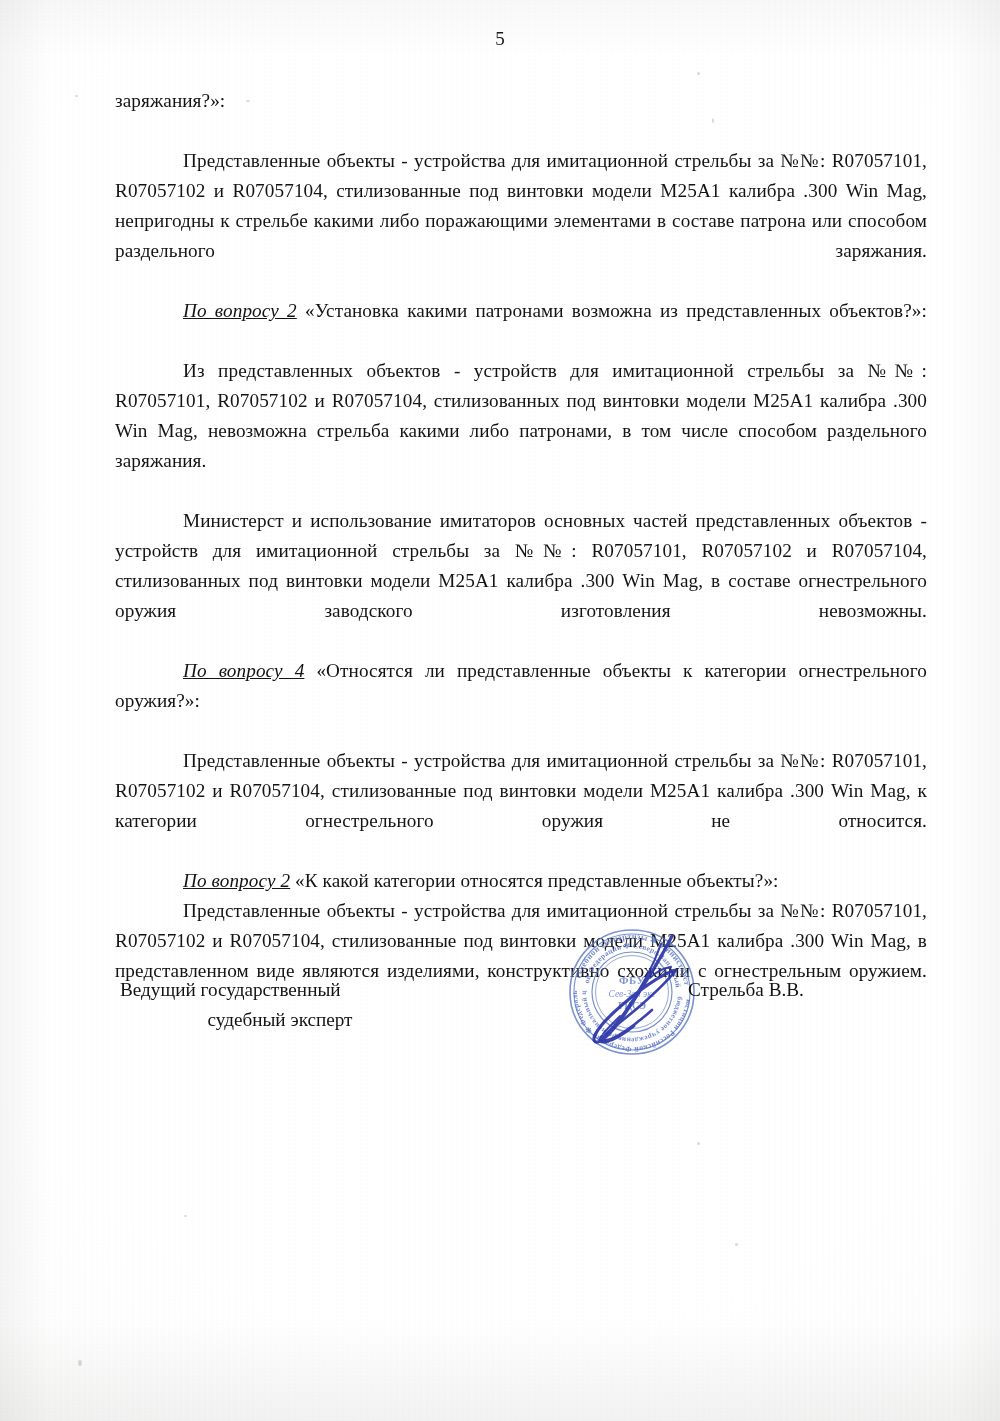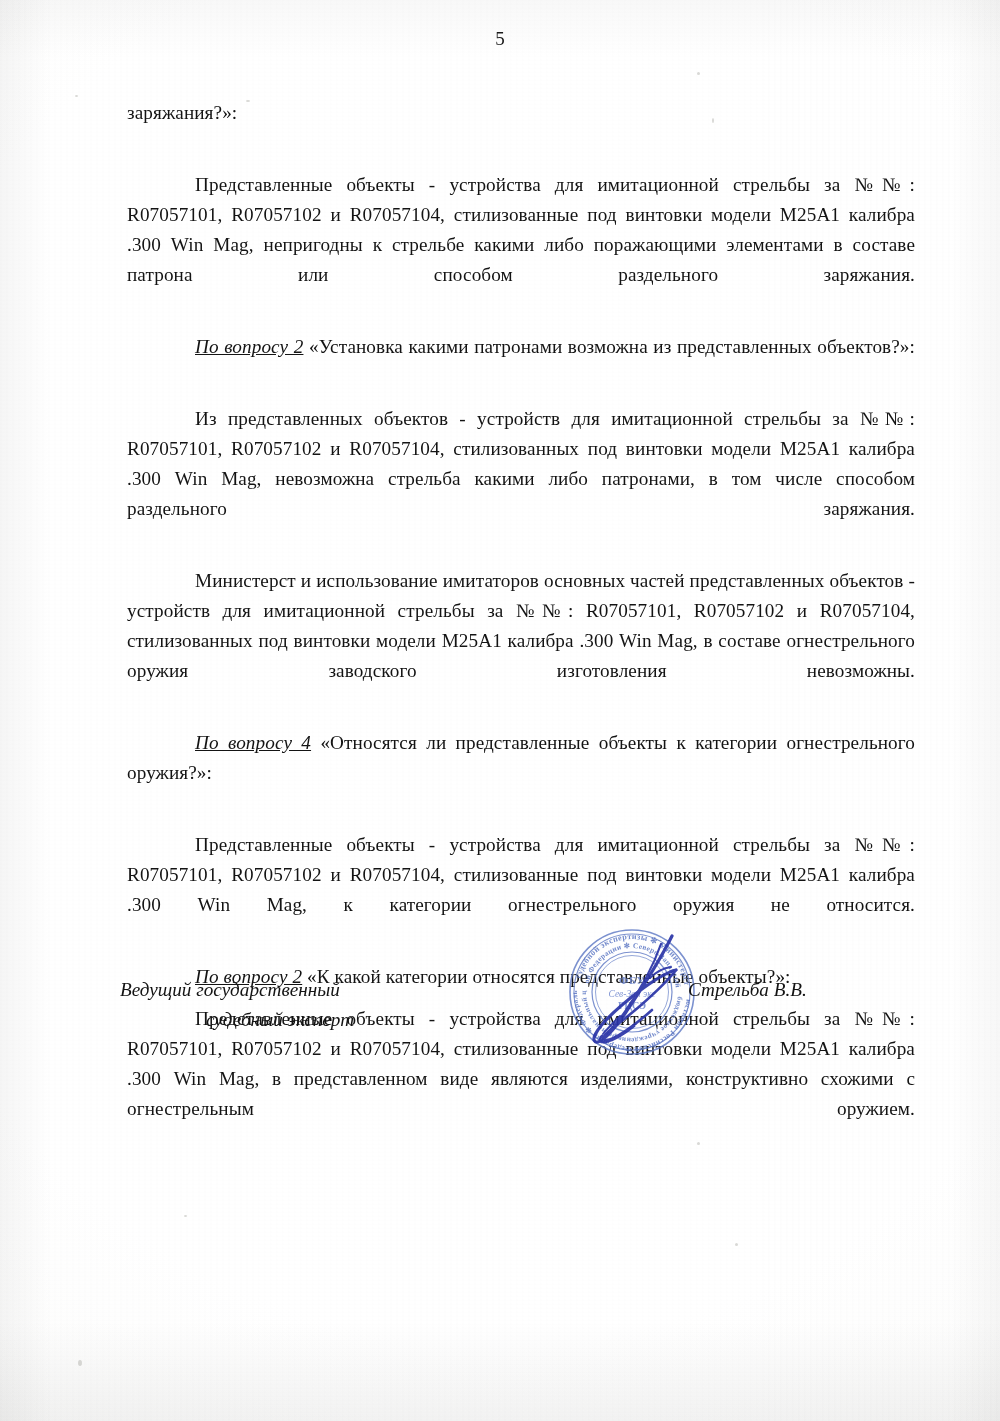--- a/index.html
+++ b/index.html
@@ -59,21 +59,21 @@
     width: 812px;
     font-size: 19.2px;
     line-height: 30px;
     color: #141414;
     text-align: justify;
     text-justify: inter-word;
     letter-spacing: .1px;
   }
 
   p.para{
-    margin: 12px;
+    margin: 0;
     text-indent: 0;
     text-align: justify;
     hyphens: none;
   }
   p.indent{
     text-indent: 68px;
   }
   
   p.para::after{
     content:"";
@@ -89,21 +89,20 @@
 
   
   .sig-block{
     position:absolute;
     left: 0;
     top: 975px;
     width: 980px;
     height: 80px;
     font-size: 19.2px;
     color:#141414;
-    font-style:italic;
   }
   .sig-role{
     position:absolute;
     left: 115px;
     top: 0;
     width: 330px;
     line-height: 30px;
     text-align:center;
   }
   .sig-role .l1{ display:block; text-align:left; padding-left:5px;}

